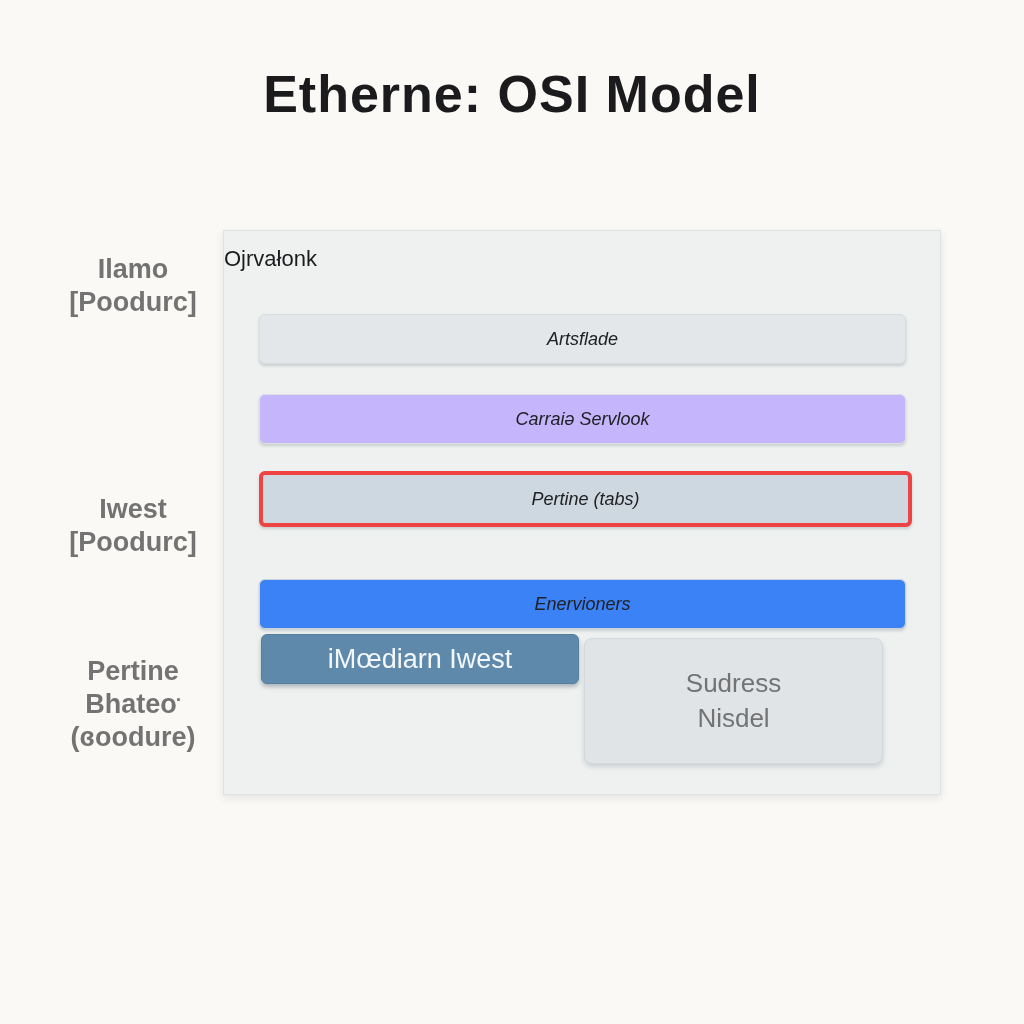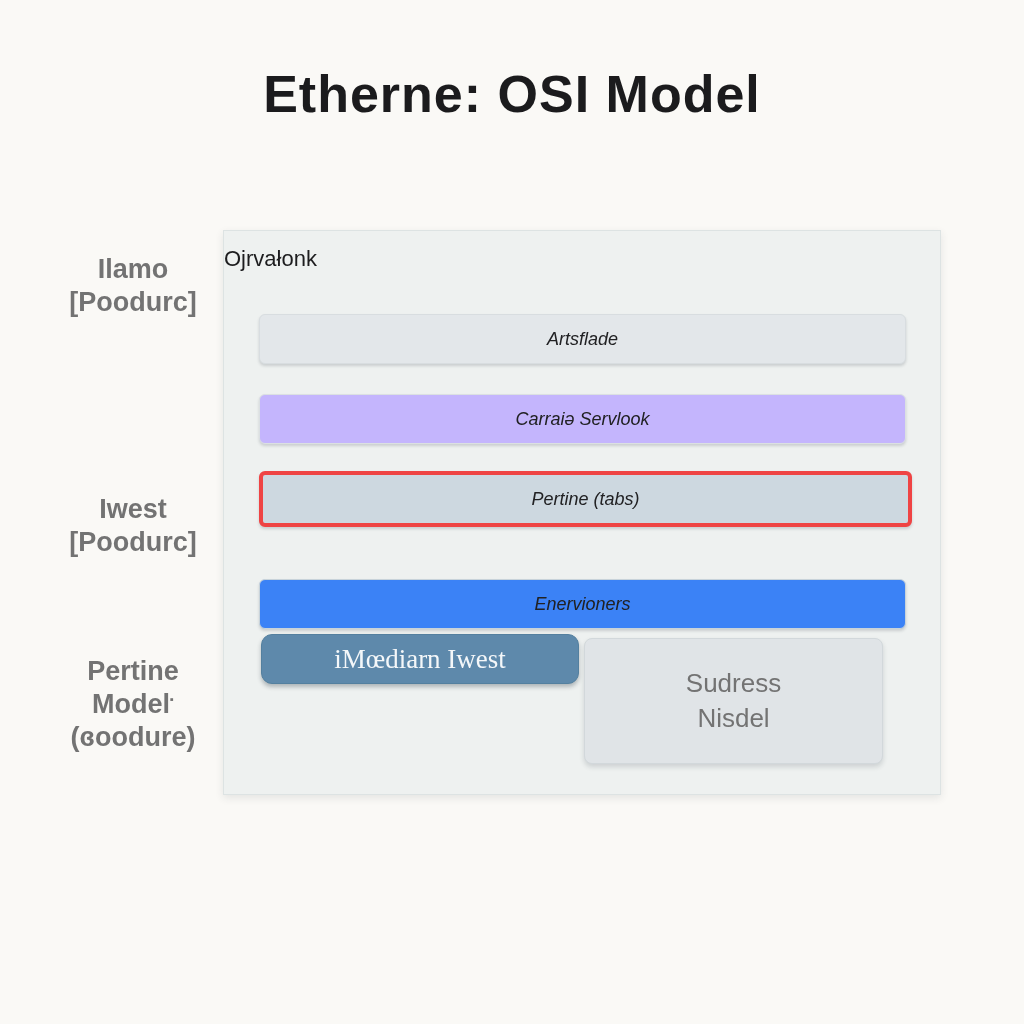--- a/index.html
+++ b/index.html
@@ -51,26 +51,25 @@
   }
   .row-g1 { top: 83px;  background: #e3e7ea; border: 1px solid #d8dde0; }
   .row-g2 { top: 163px; background: #c4b5fd; border: 1px solid #dbe0e2; }
   .row-b1 { top: 240px; background: #cdd8e0; border: 4px solid #ef4444; }
   .row-b2 { top: 336px; background: #3b82f6; border: 1px solid #c8d3da; margin-top: 12px; }
 
   .blue-btn {
     position: absolute; left: 37px; width: 318px; height: 50px;
     background: #5e89ab;
     border: 1px solid #54809f;
-    border-radius: 11px;
+    border-radius: 6px;
     display: flex; align-items: center; justify-content: center;
     font-size: 27px; color: #f4f7f9;
     box-shadow: 0 3px 4px rgba(30,45,60,0.30);
     box-sizing: border-box;
-    font-family: Liberation Serif, serif;
   }
   #btn-1 { top: 403px; }
   #btn-2 { top: 483px; }
 
   .side-box {
     position: absolute; left: 360px; top: 407px;
     width: 299px; height: 126px;
     background: #e0e4e7;
     border: 1px solid #d2d8db;
     border-radius: 8px;
@@ -91,21 +90,21 @@
   <span>[Poodurc]</span>
 </div>
 
 <div class="left-label" id="label-2">
   <span>Iwest</span><br>
   <span>[Poodurc]</span>
 </div>
 
 <div class="left-label" id="label-3">
   <span>Pertine</span><br>
-  <span>Model</span><span class="sup">▪</span><br>
+  <span>Bhateo</span><span class="sup">▪</span><br>
   <span>(ɞoodure)</span>
 </div>
 
 <div class="outer-box">
   <div class="outer-header">Ojrvałonk</div>
 
   <div class="layer-row row-g1">Artsflade</div>
   <div class="layer-row row-g2">Carraiə Servlook</div>
   <div class="layer-row row-b1">Pertine (tabs)</div>
   <div class="layer-row row-b2">Enervioners</div>

